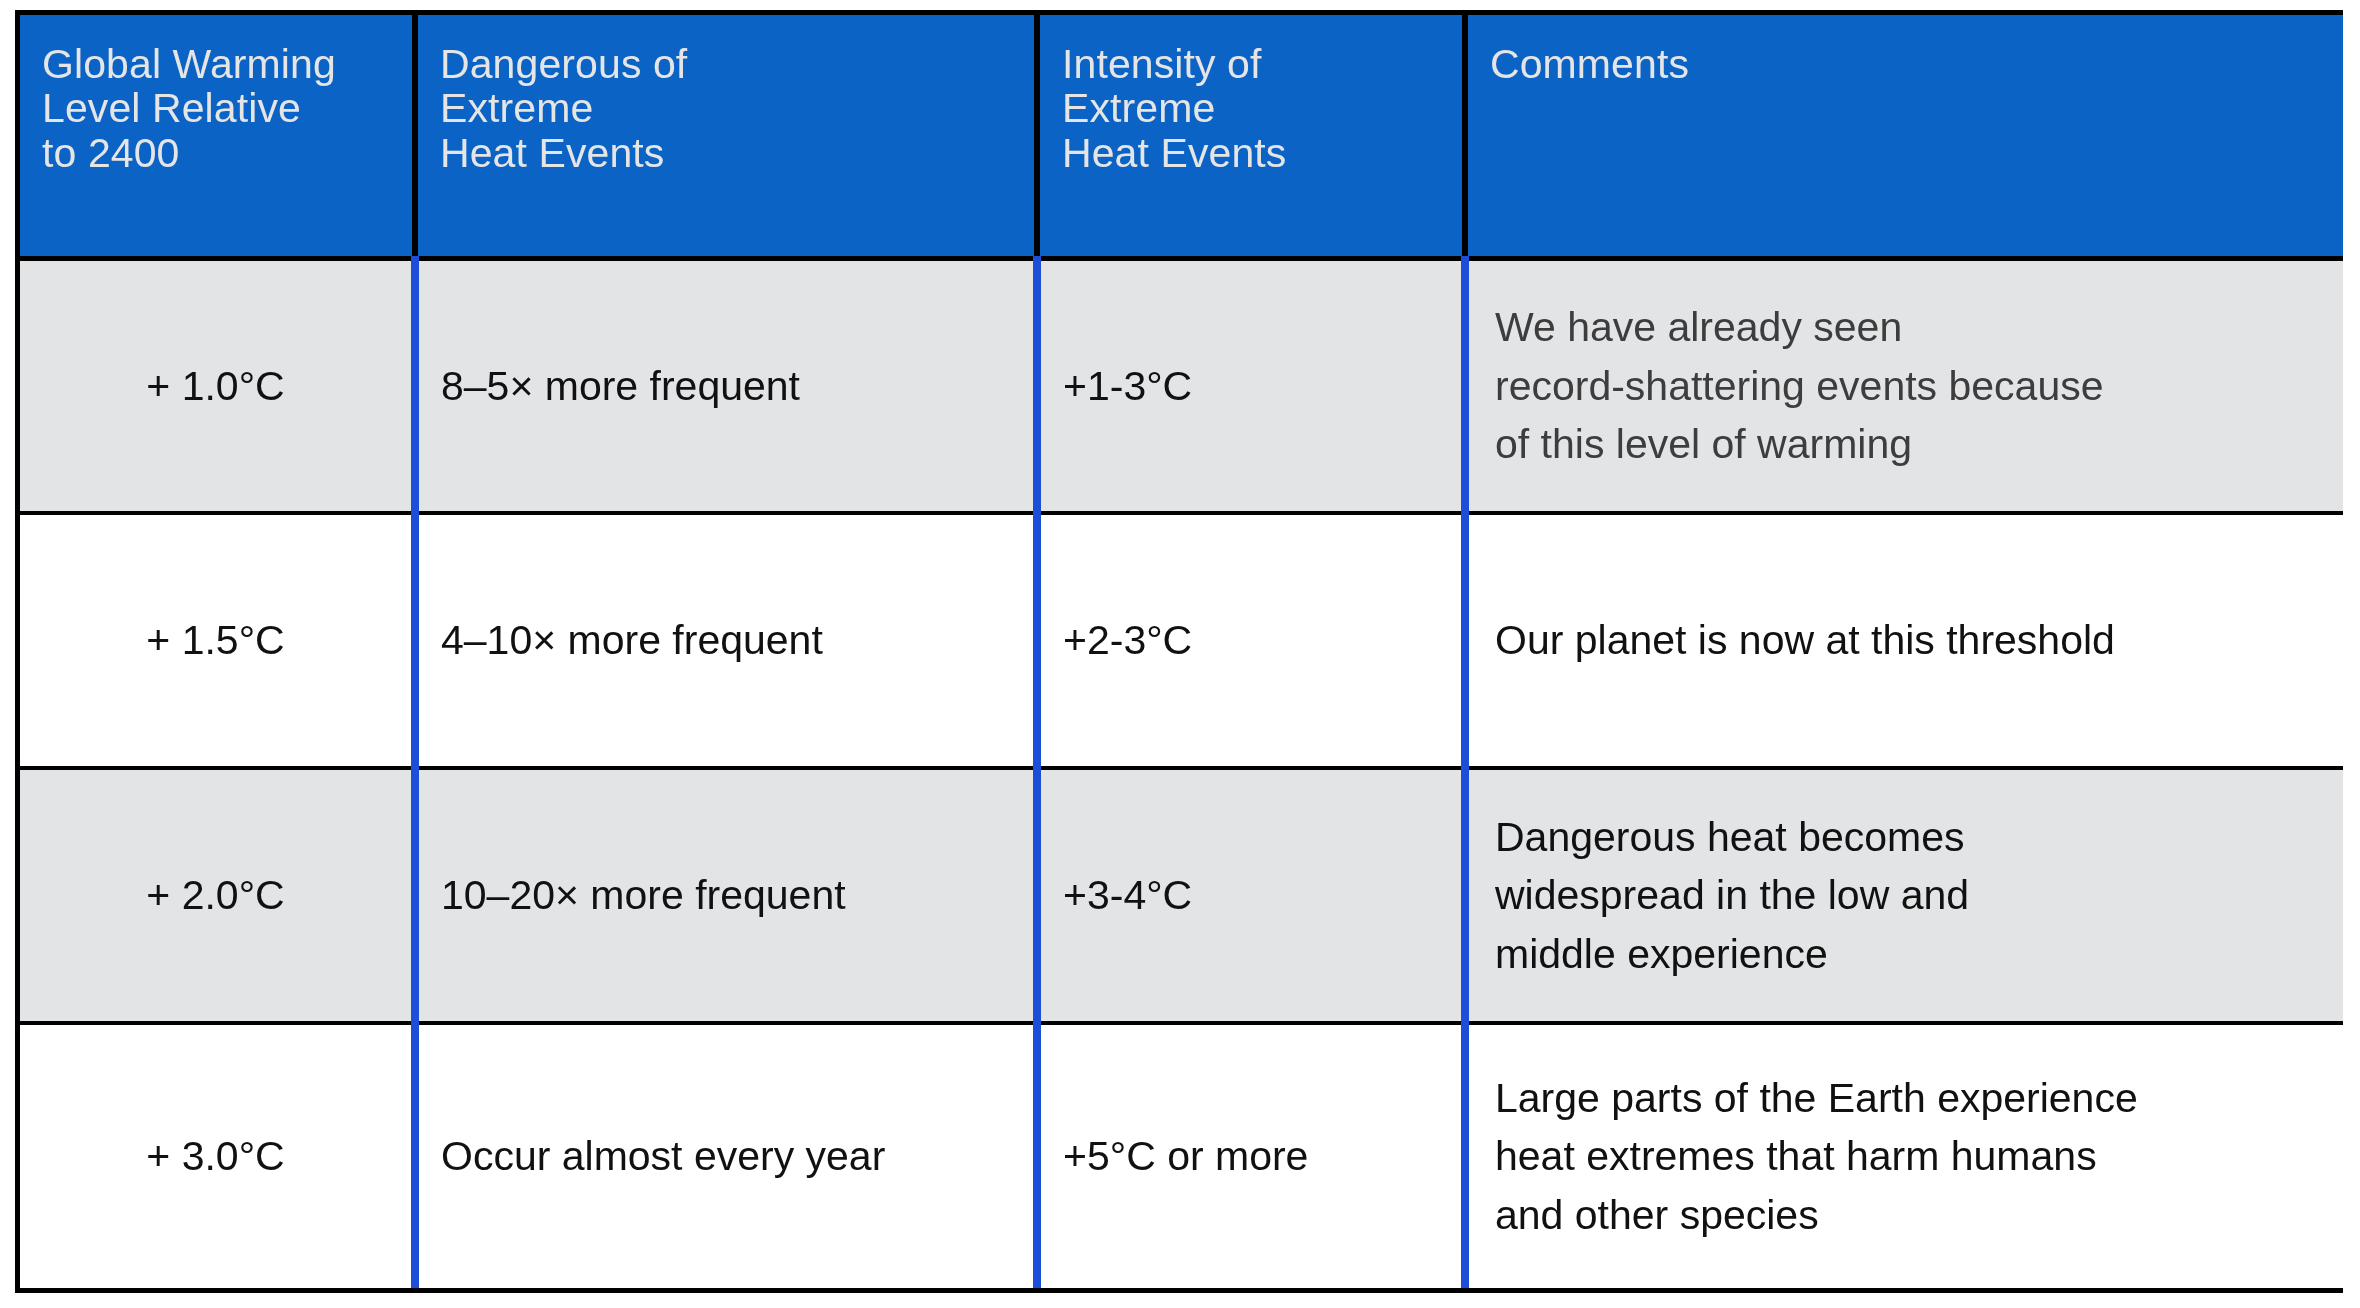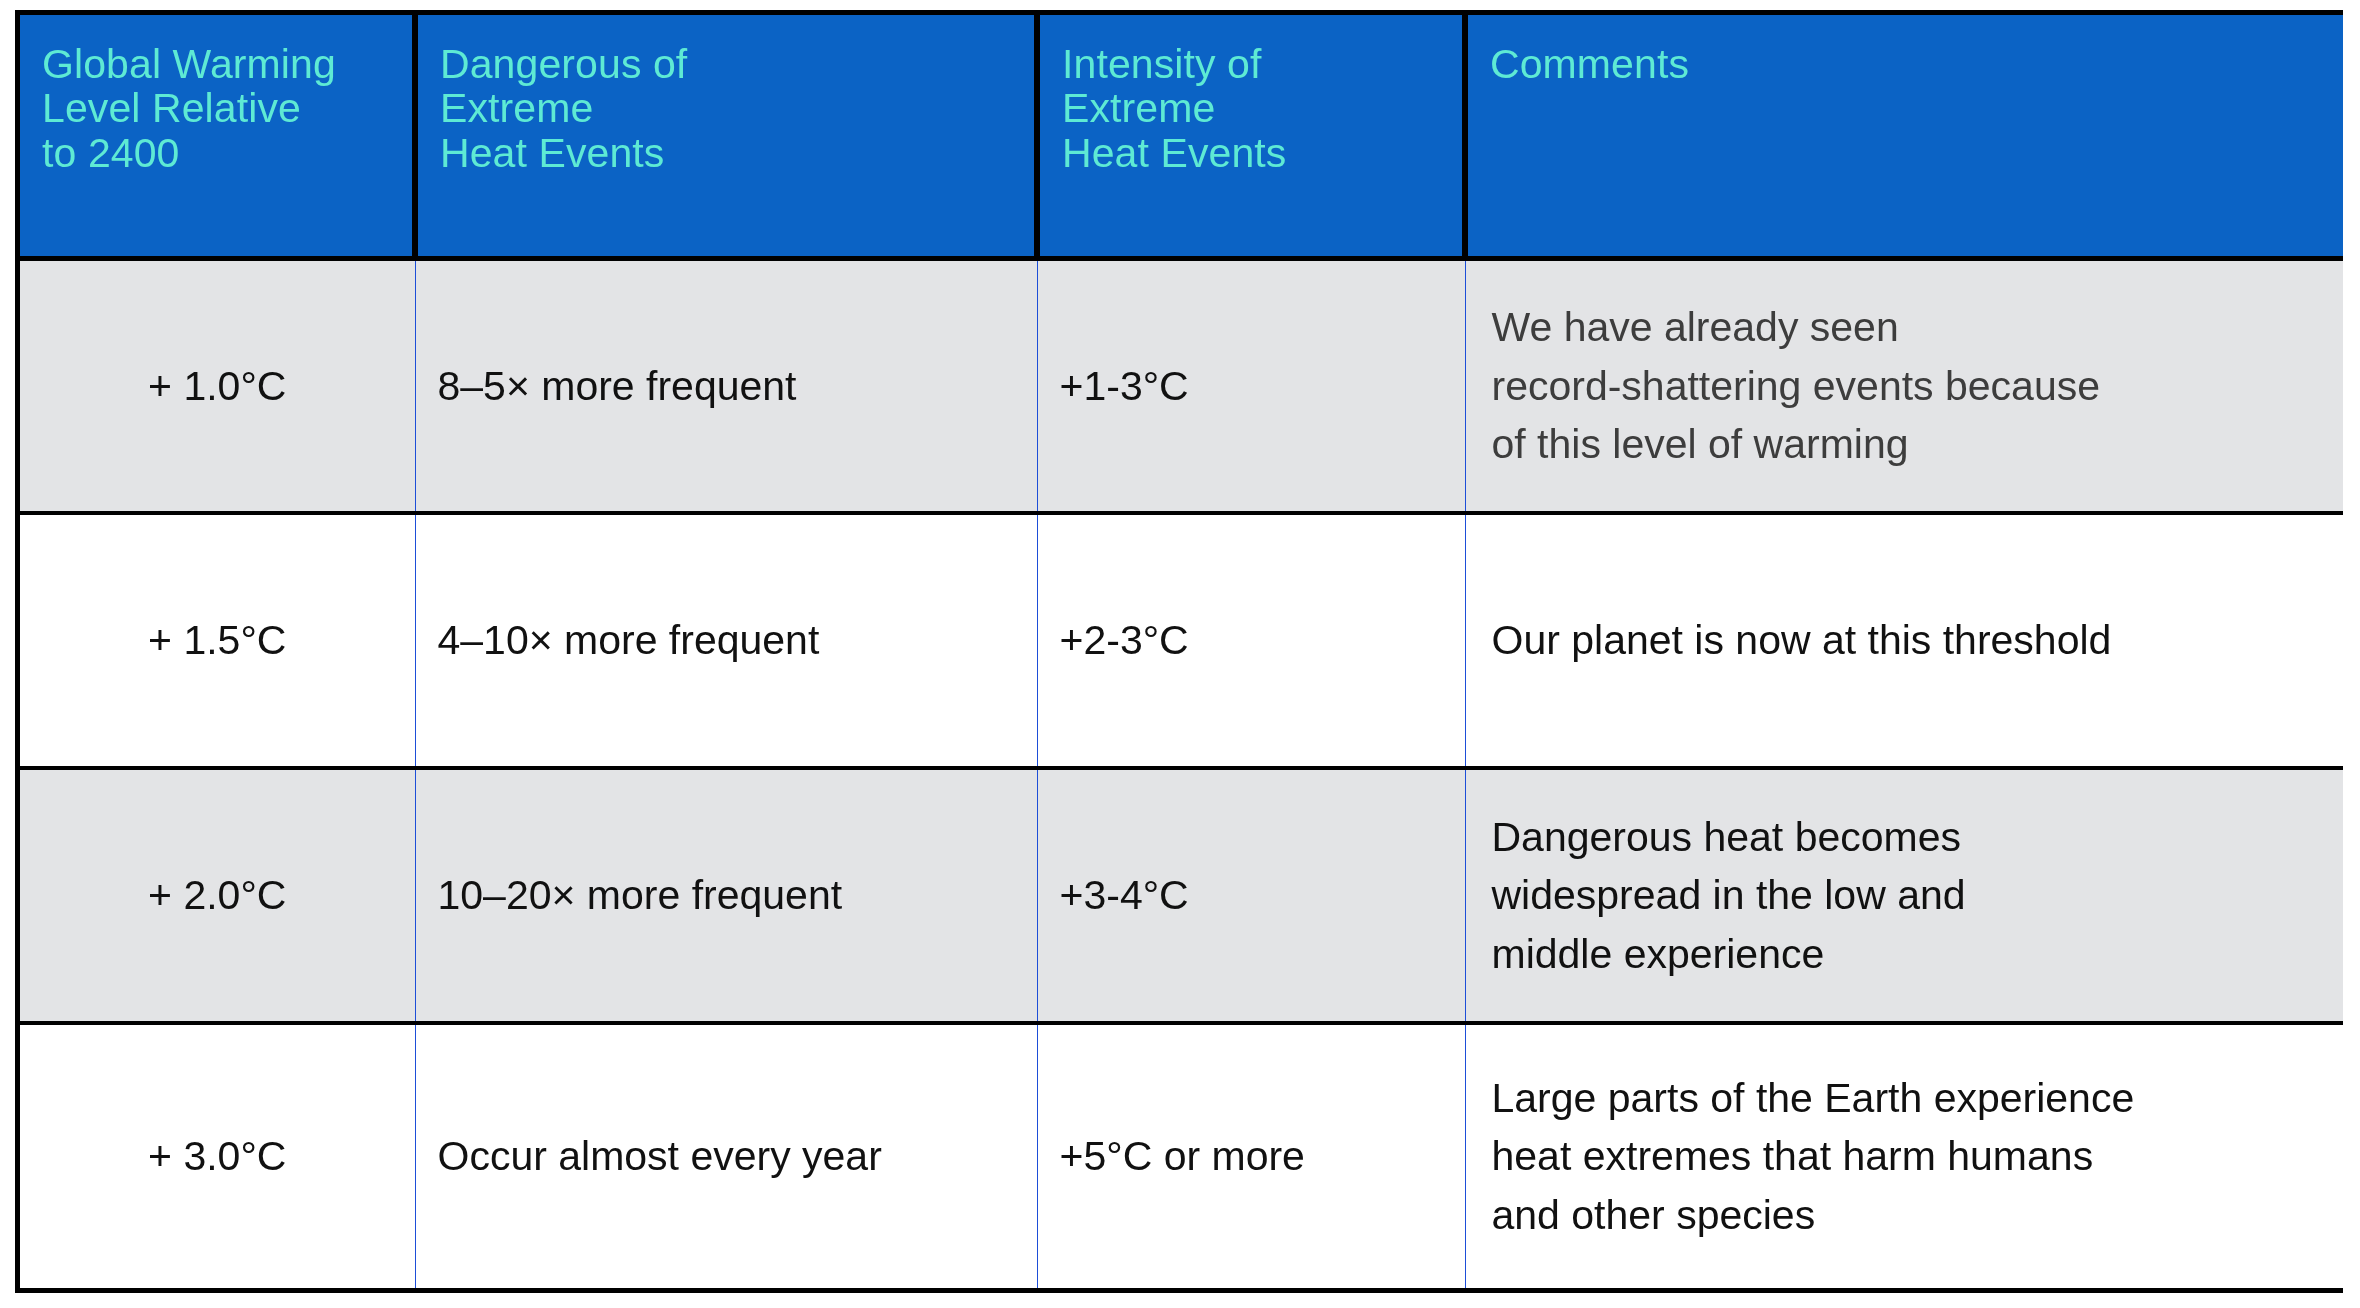--- a/index.html
+++ b/index.html
@@ -30,42 +30,42 @@
   }
   col.c1 { width: 395px; }
   col.c2 { width: 622px; }
   col.c3 { width: 428px; }
   col.c4 { width: 878px; }
 
   
   thead tr { height: 243px; }
   th.hdr {
     background: #0b63c5;
-    color: #5eead4;
+    color: #e5e5e5;
     font-size: 41px;
     font-weight: 400;
     line-height: 1.08;
     text-align: left;
     vertical-align: top;
     padding: 27px 0 0 22px;
     border-right: 6px solid #000000;
     border-bottom: 5px solid #000000;
     letter-spacing: 0.1px;
   }
   th.hdr:last-child { border-right: none; }
   th.hdr .hline { display: block; }
 
   
   tbody tr.row-shaded td { background: #e3e4e6; }
   tbody tr.row-plain td { background: #ffffff; }
   tbody tr { height: 255px; }
   tbody tr.row-last { height: 265px; }
 
   tbody td {
-    border-right: 1px solid #1d4ed8;
+    border-right: 8px solid #1d4ed8;
     border-bottom: 4px solid #000000;
     vertical-align: middle;
     font-size: 41px;
     font-weight: 400;
     color: #111111;
     line-height: 1.42;
     padding: 0 18px;
   }
   tbody td:last-child { border-right: none; }
   tbody tr.row-last td { border-bottom: none; }

